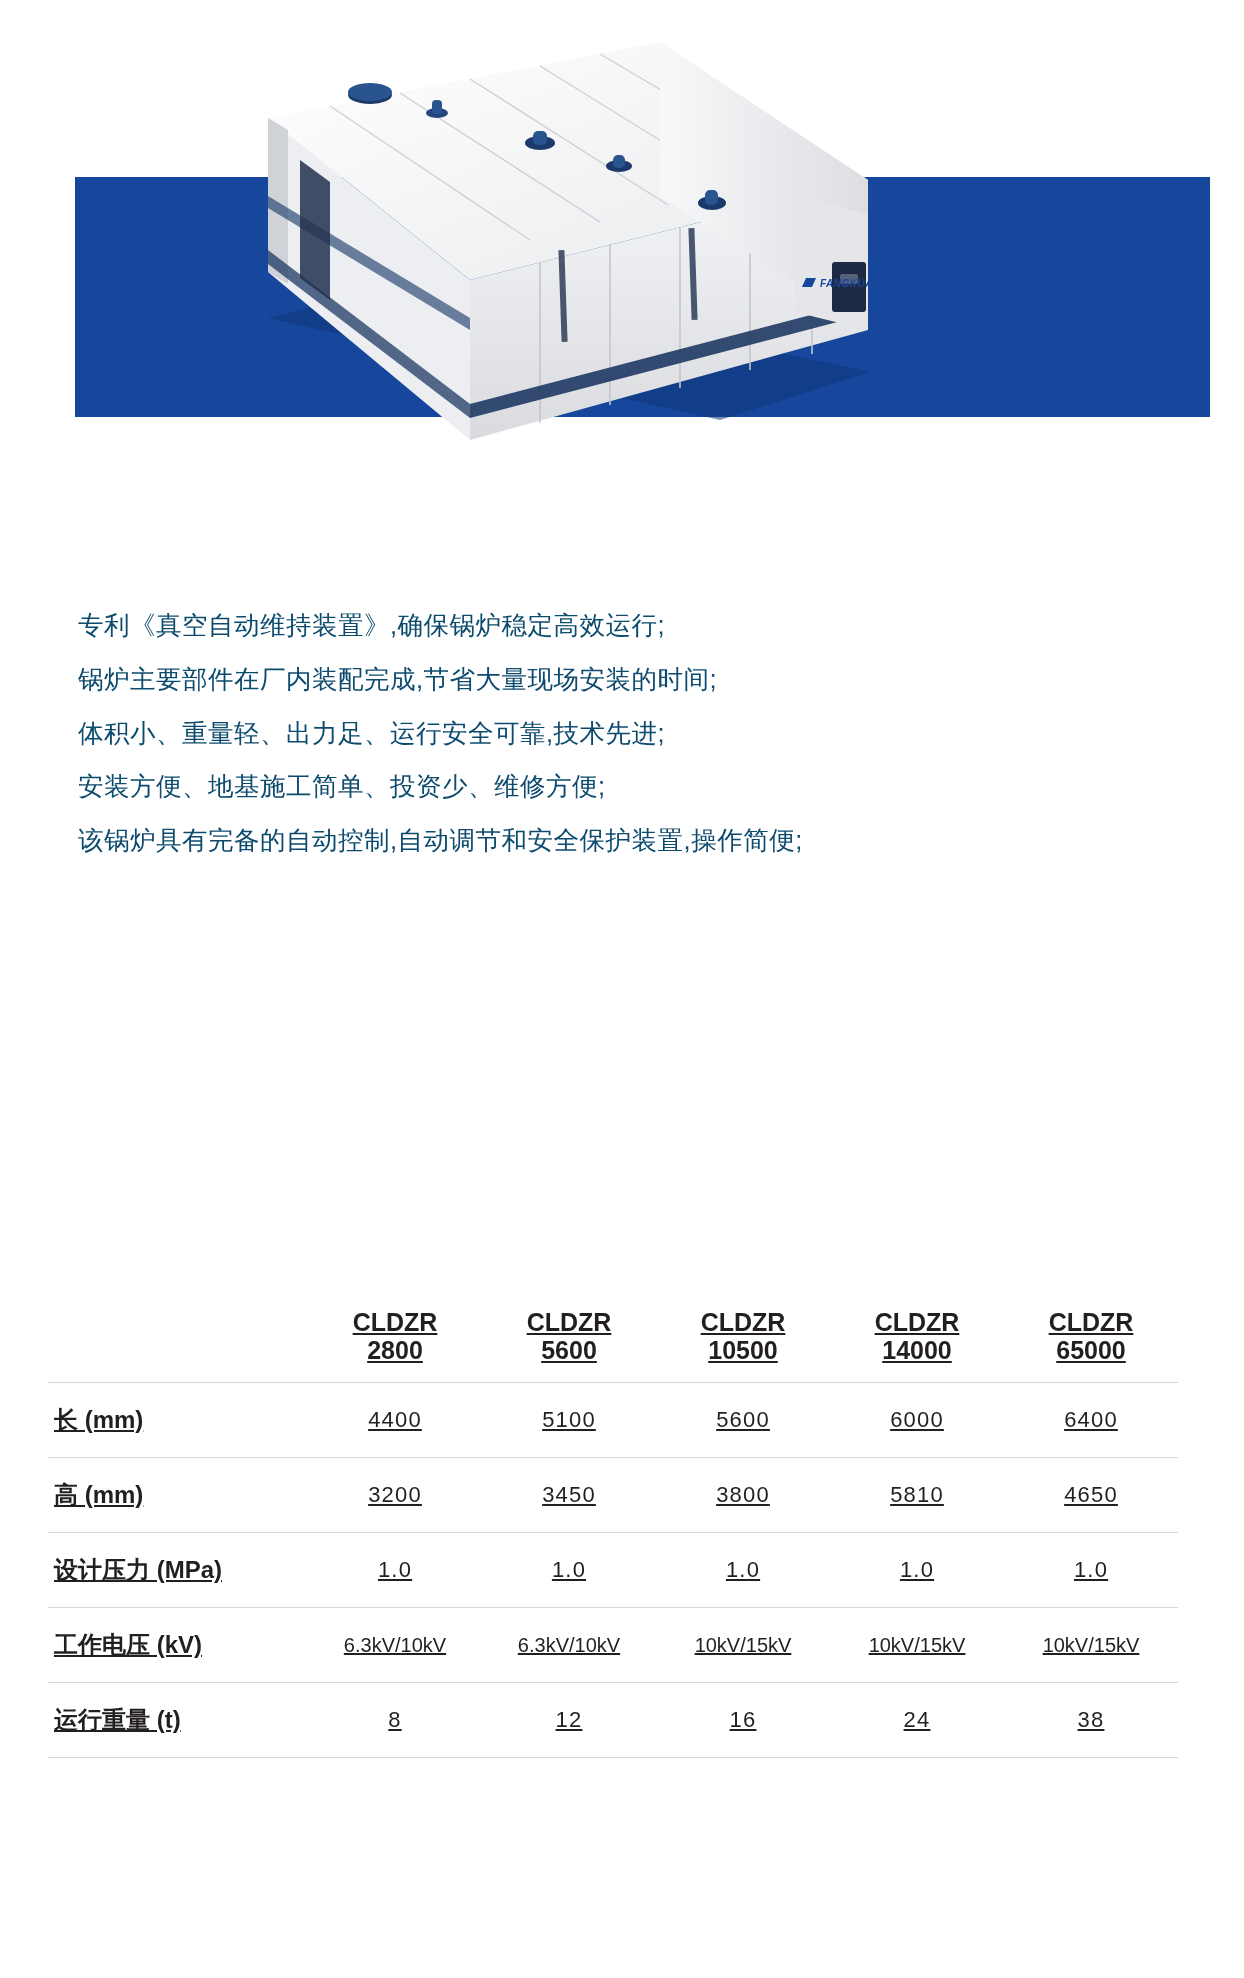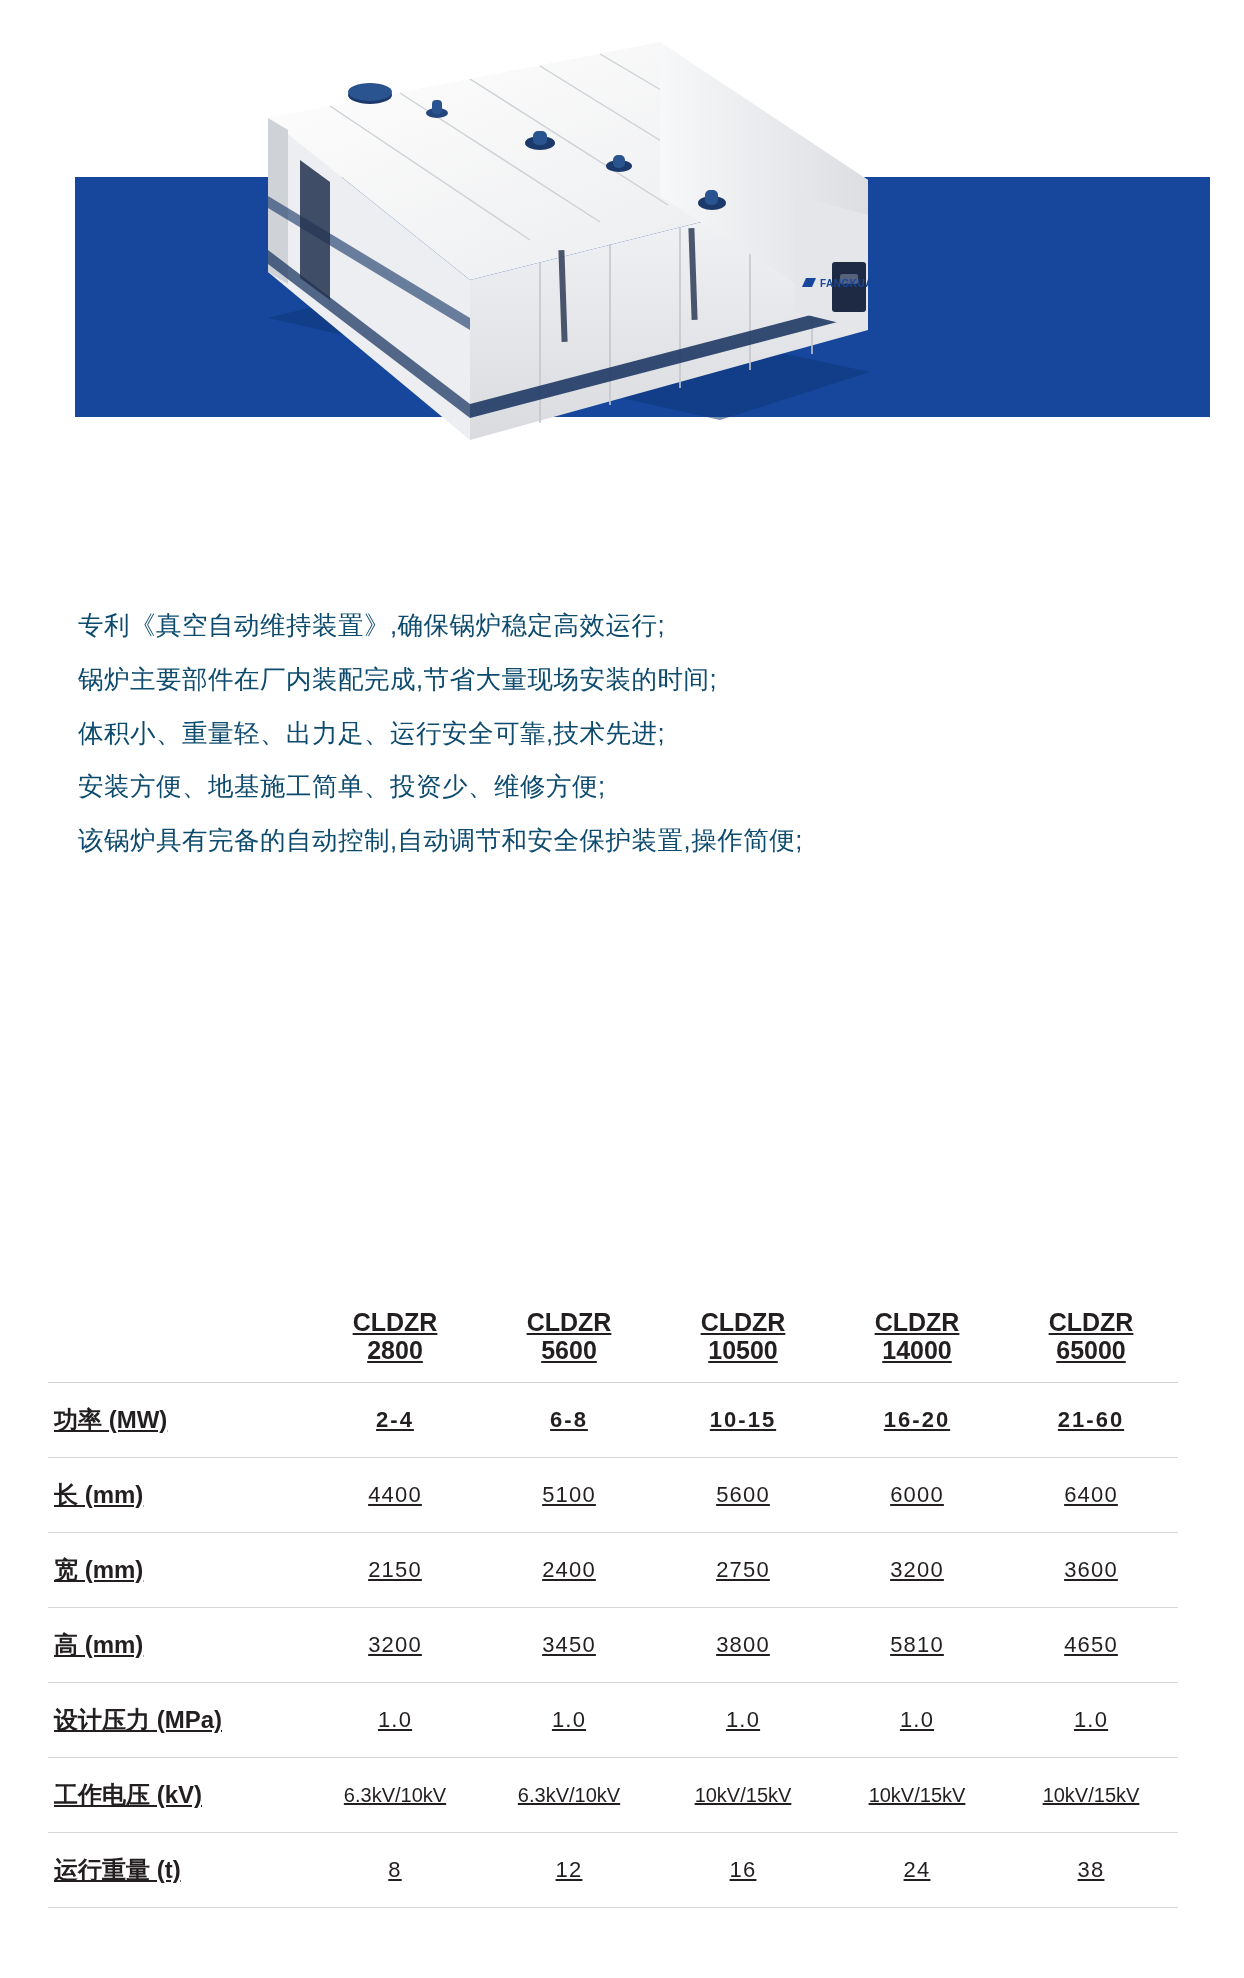--- a/index.html
+++ b/index.html
@@ -14,20 +14,21 @@
     font-family: "Liberation Sans", sans-serif;
     color: #231f20;
     overflow: hidden;
   }
 
   
   .hero {
     position: relative;
     width: 1244px;
     height: 470px;
+    font-style: italic;
   }
   .hero-band {
     position: absolute;
     left: 75px;
     top: 177px;
     width: 1135px;
     height: 240px;
     background: #16479d;
   }
   .product-stage {
@@ -233,45 +234,29 @@
           <span class="hdr-model">CLDZR</span>
           <span class="hdr-num">14000</span>
         </th>
         <th>
           <span class="hdr-model">CLDZR</span>
           <span class="hdr-num">65000</span>
         </th>
       </tr>
     </thead>
     <tbody>
-      <tr class="power">
-        <td class="rowlabel">功率 (MW)</td>
-        <td class="val">2-4</td>
-        <td class="val">6-8</td>
-        <td class="val">10-15</td>
-        <td class="val">16-20</td>
-        <td class="val">21-60</td>
-      </tr>
       <tr>
         <td class="rowlabel">长 (mm)</td>
         <td class="val">4400</td>
         <td class="val">5100</td>
         <td class="val">5600</td>
         <td class="val">6000</td>
         <td class="val">6400</td>
       </tr>
       <tr>
-        <td class="rowlabel">宽 (mm)</td>
-        <td class="val">2150</td>
-        <td class="val">2400</td>
-        <td class="val">2750</td>
-        <td class="val">3200</td>
-        <td class="val">3600</td>
-      </tr>
-      <tr>
         <td class="rowlabel">高 (mm)</td>
         <td class="val">3200</td>
         <td class="val">3450</td>
         <td class="val">3800</td>
         <td class="val">5810</td>
         <td class="val">4650</td>
       </tr>
       <tr>
         <td class="rowlabel">设计压力 (MPa)</td>
         <td class="val">1.0</td>

